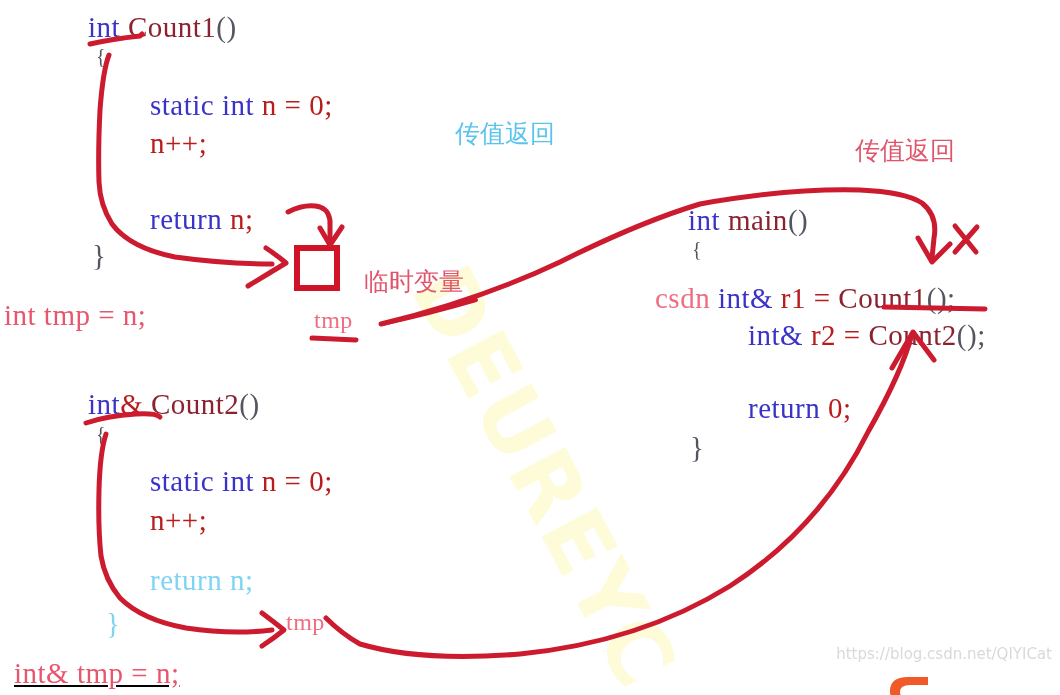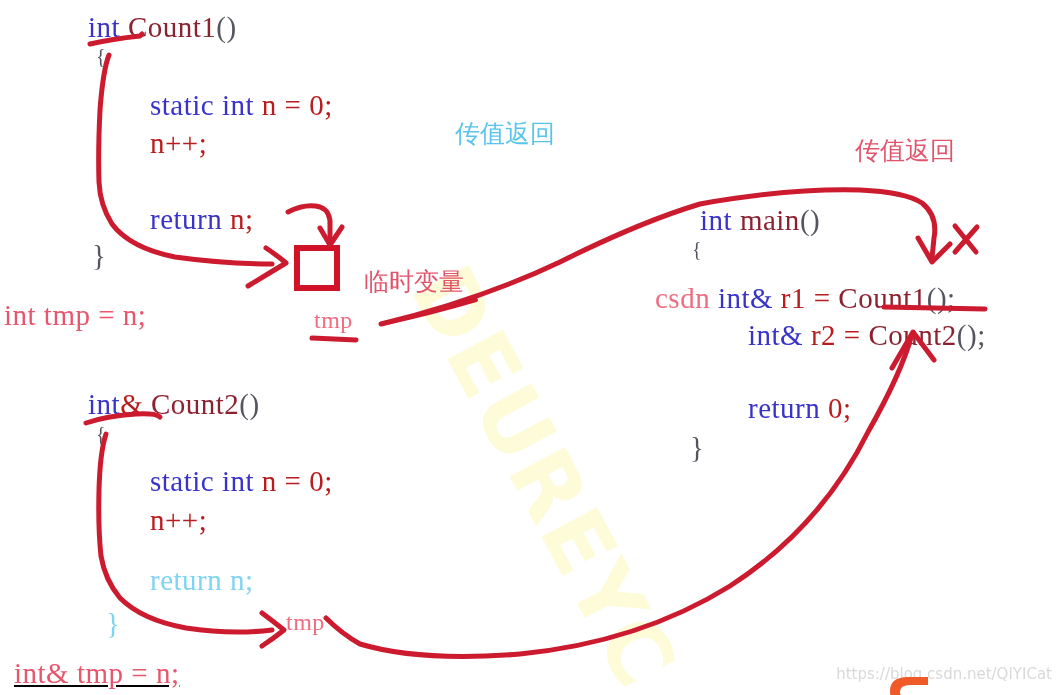--- a/index.html
+++ b/index.html
@@ -68,21 +68,21 @@
     font-weight: 700;
     letter-spacing: 2px;
     transform: rotate(62deg);
     transform-origin: 0 0;
     white-space: nowrap;
     user-select: none;
   }
   .wm-url {
     position: absolute;
     right: 8px;
-    bottom: 12px;
+    bottom: 32px;
     color: #d9d9d9;
     font-family: "DejaVu Sans", "Liberation Sans", sans-serif;
     font-size: 15px;
     white-space: nowrap;
     margin-top: 47px;
   }
   .csdn-logo {
     position: absolute;
     right: 26px;
     bottom: -12px;
@@ -119,21 +119,21 @@
   <div class="code" style="left:150px; top:466px;"><span class="kw">static int</span><span class="plain"> n = 0;</span></div>
 
   <div class="code" style="left:150px; top:505px;"><span class="plain">n++;</span></div>
 
   <div class="code" style="left:150px; top:565px;"><span class="cyan2">return</span><span class="cyan2"> n;</span></div>
 
   <div class="code" style="left:106px; top:608px;"><span class="cyan2">}</span></div>
 
   <div class="code" style="left:14px; top:658px;text-decoration:underline;"><span class="pink">int&amp; tmp = n;</span></div>
 
-  <div class="code" style="left:688px; top:205px;margin-left:12px;"><span class="kw">int</span><span class="fn"> main</span><span class="punc">()</span></div>
+  <div class="code" style="left:688px; top:205px;"><span class="kw">int</span><span class="fn"> main</span><span class="punc">()</span></div>
 
   <div class="code" style="left:692px; top:238px; font-size:20px;"><span class="punc">{</span></div>
 
   <div class="code" style="left:655px; top:283px;"><span class="pinkdim">csdn</span><span class="kw"> int&amp;</span><span class="plain"> r1 = </span><span class="fn">Count1</span><span class="punc">();</span></div>
 
   <div class="code" style="left:748px; top:320px;"><span class="kw">int&amp;</span><span class="plain"> r2 = </span><span class="fn">Count2</span><span class="punc">();</span></div>
 
   <div class="code" style="left:748px; top:393px;"><span class="kw">return</span><span class="plain"> 0;</span></div>
 
   <div class="code" style="left:690px; top:432px;"><span class="punc">}</span></div>

